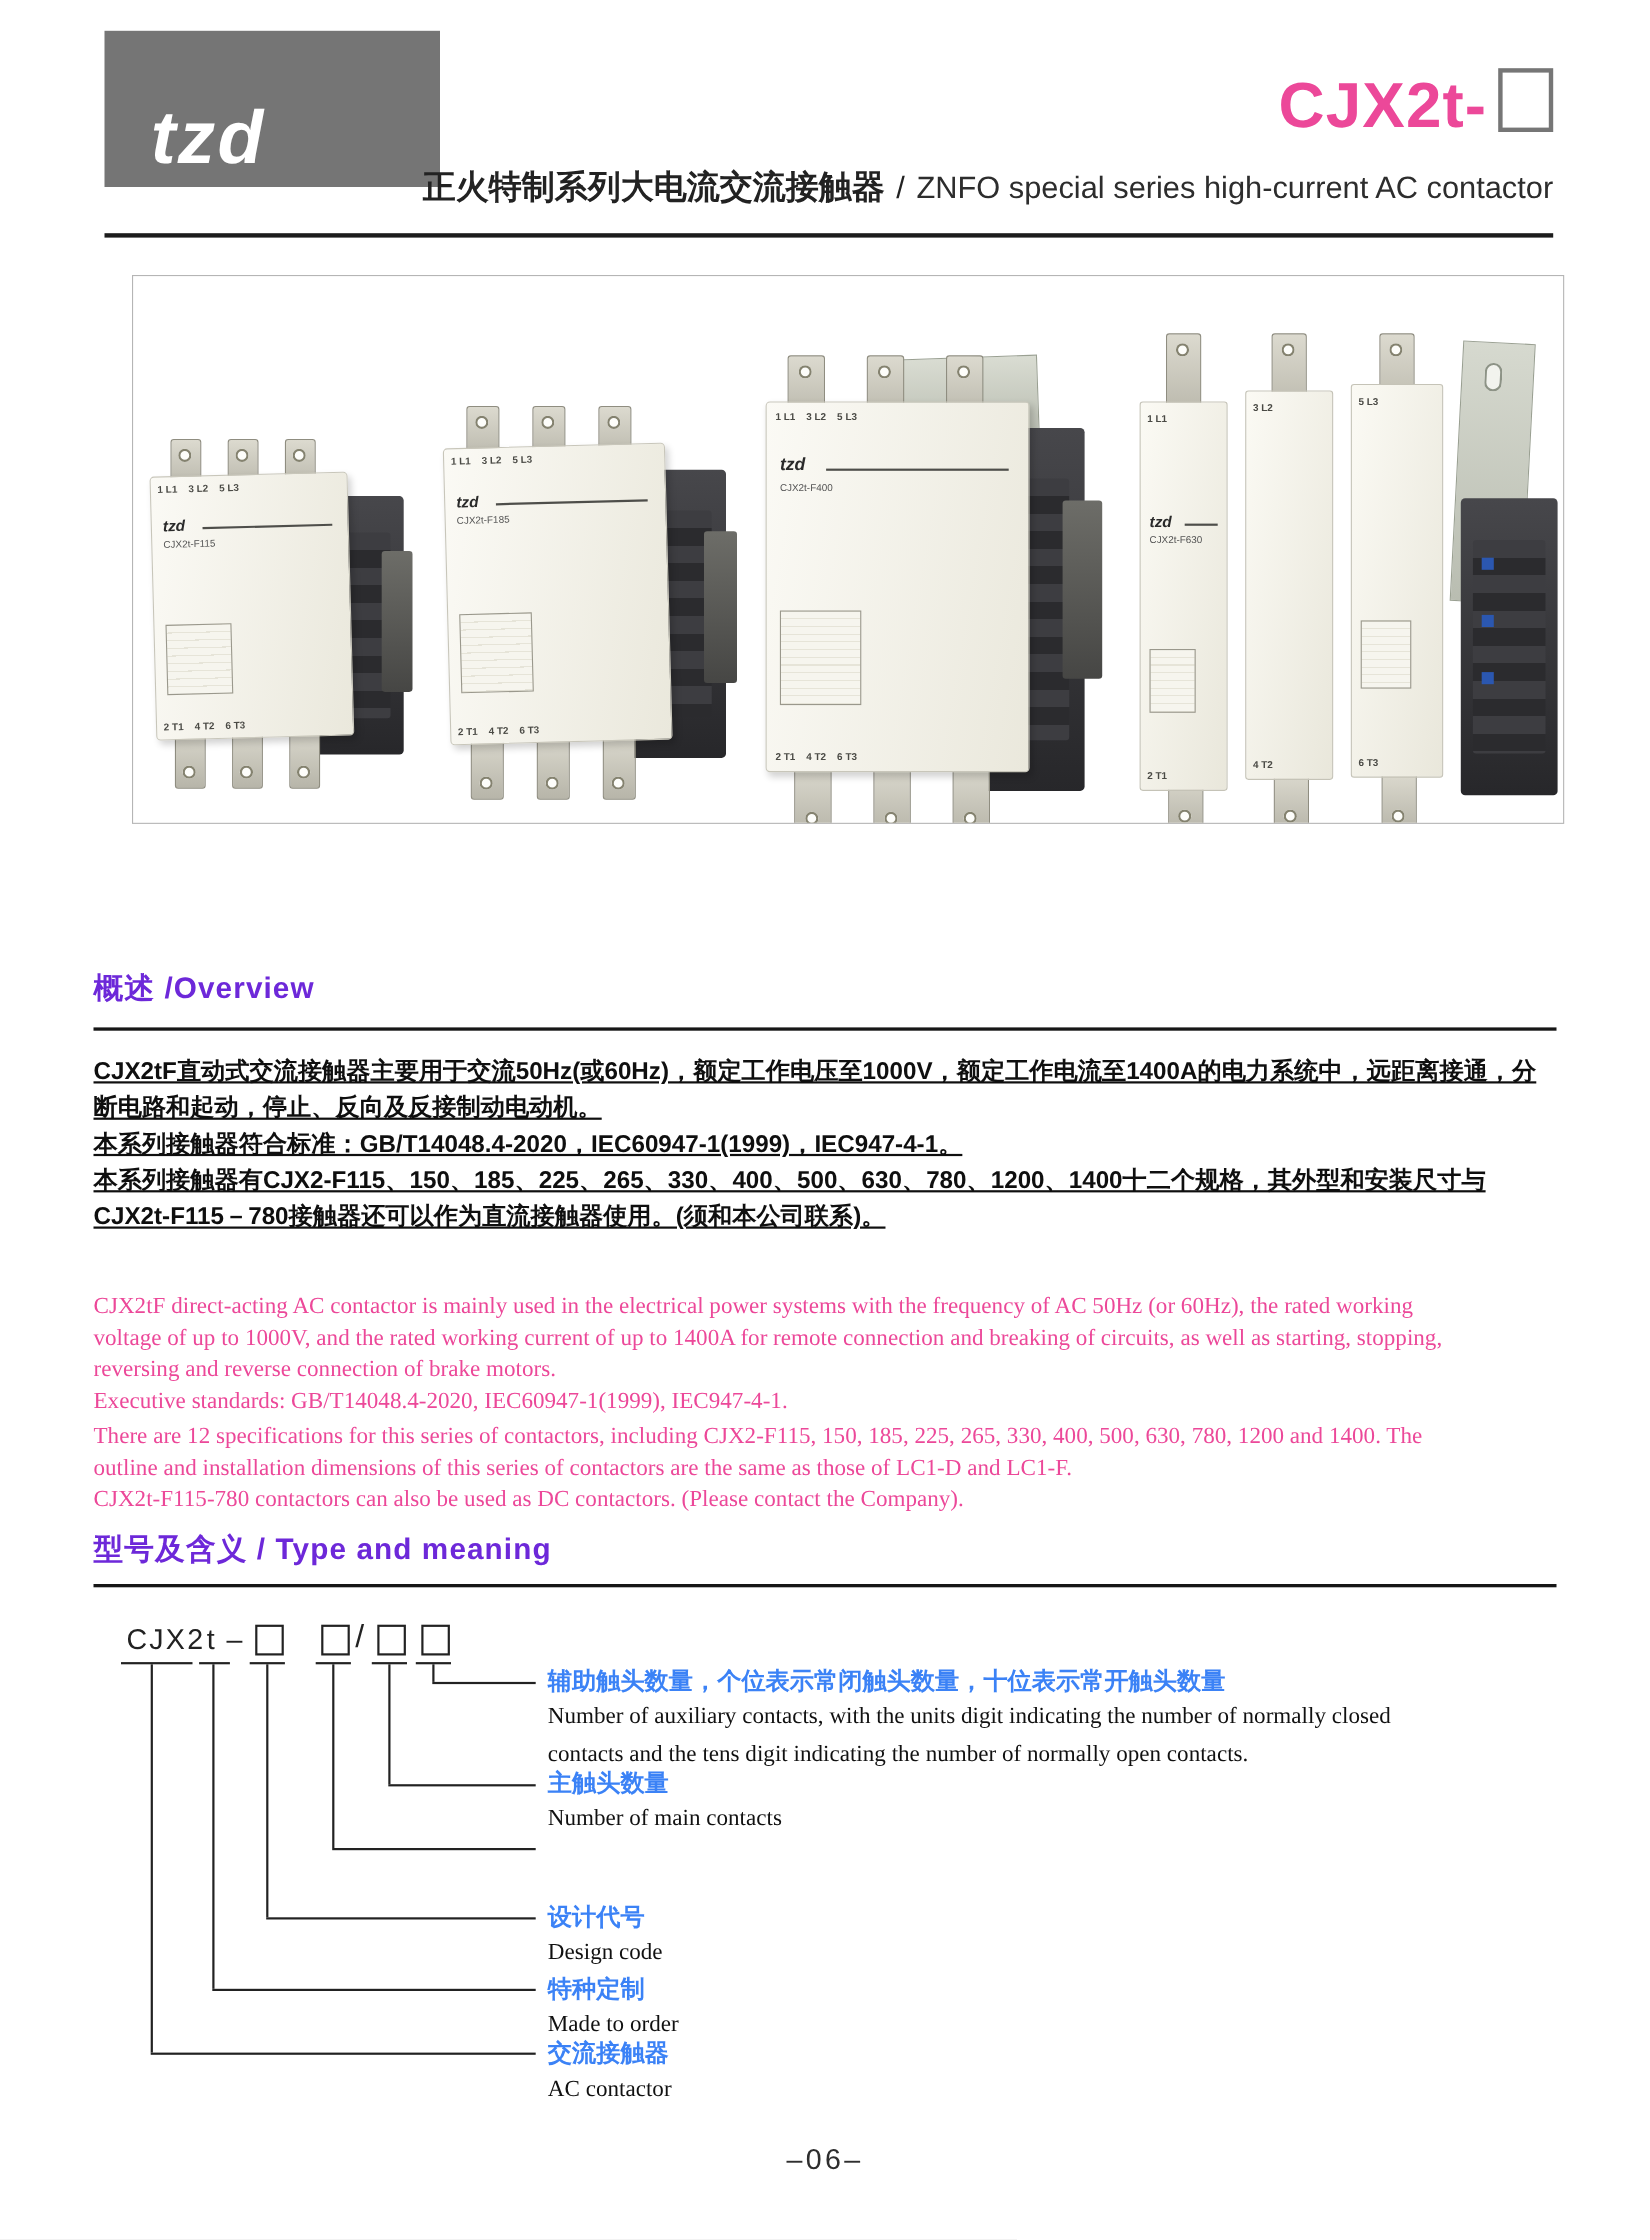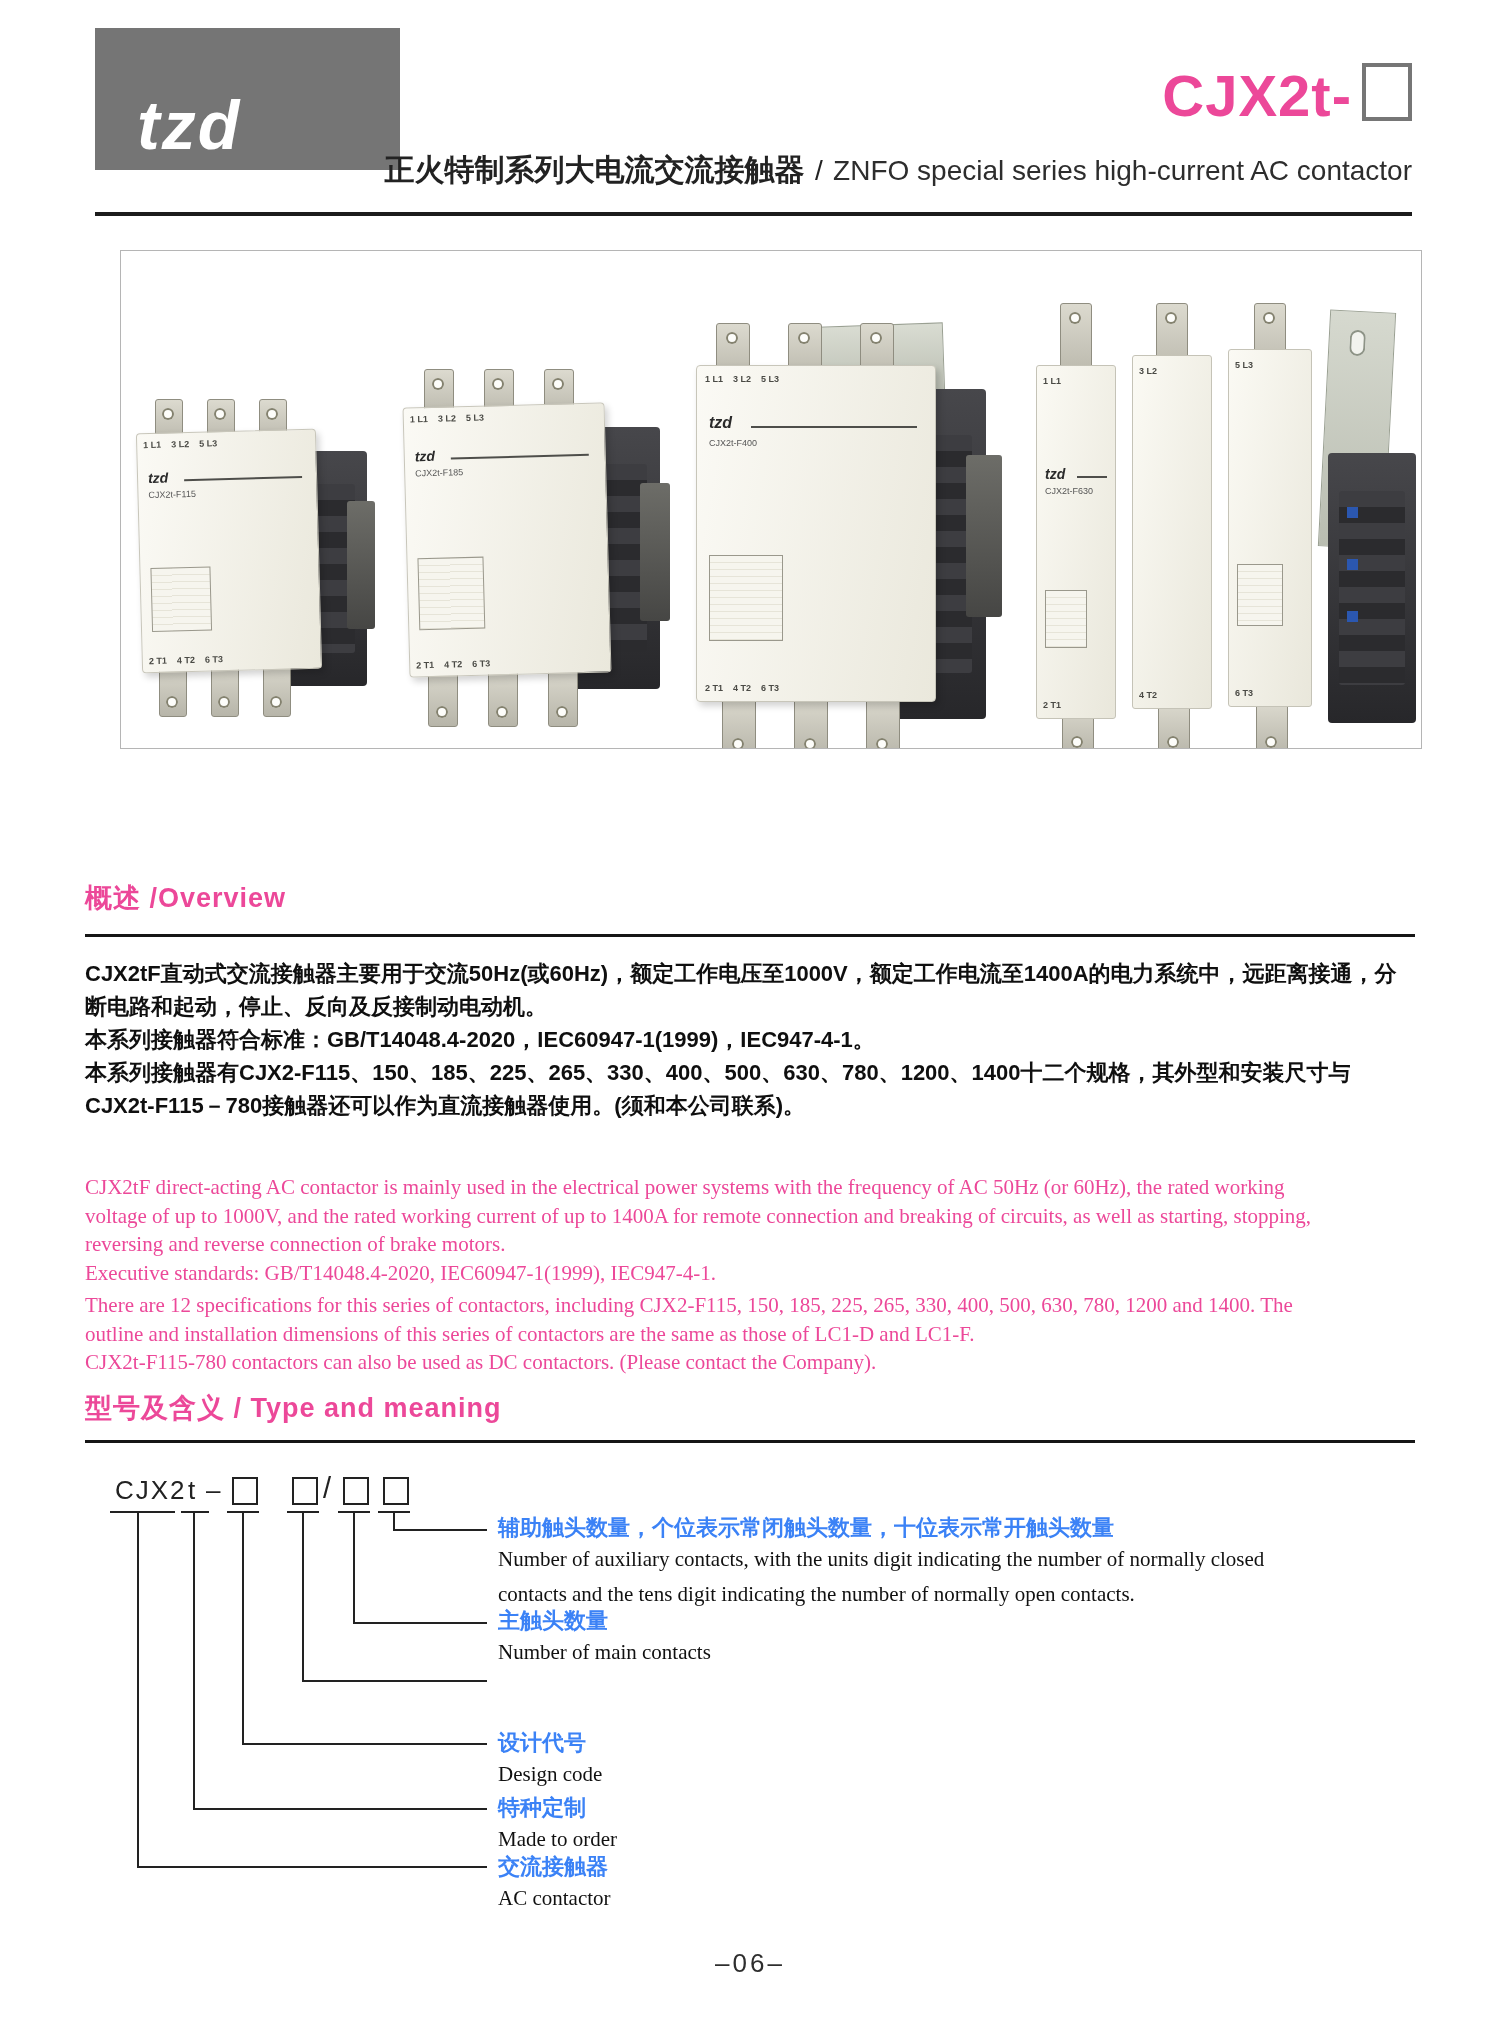--- a/index.html
+++ b/index.html
@@ -81,25 +81,25 @@
   .u4 .tabs-top .tab{width:30px;height:78px;top:0;}
   .u4 .t1{left:24px;}.u4 .t2{left:120px;}.u4 .t3{left:218px;}
   .u4 .tabs-bottom .tab{width:30px;height:54px;top:398px;}
   .u4 .b1{left:26px;}.u4 .b2{left:122px;}.u4 .b3{left:220px;}
   .u4 .bracket{position:absolute;z-index:0;left:288px;top:8px;width:64px;height:235px;
         background:linear-gradient(#d6d9cf,#b9bdb1);border:1px solid #9aa092;transform:rotate(3deg);}
   .u4 .bracket::after{content:"";position:absolute;left:20px;top:18px;width:16px;height:26px;
         border-radius:8px;background:#f2f3ee;box-shadow:inset 0 0 0 2px #8d9386;}
   .u4 .side{left:292px;top:150px;width:88px;height:270px;}
   
-  .sec-h{position:absolute;left:85px;margin:0;color:#ec4899;
+  .sec-h{position:absolute;left:85px;margin:0;color:#6d28d9;
         font:bold 27px "Liberation Sans",sans-serif;letter-spacing:1px;white-space:nowrap;text-align:center;}
   .rule{position:absolute;left:85px;width:1330px;height:3px;background:#161616;}
   .zh-par{position:absolute;left:85px;top:957px;width:1400px;color:#0f0f0f;}
-  .zh-par div{font:bold 22px "Liberation Sans",sans-serif;line-height:33px;white-space:nowrap;}
+  .zh-par div{font:bold 22px "Liberation Sans",sans-serif;line-height:33px;white-space:nowrap;text-decoration:underline;}
   .en-par{position:absolute;left:85px;top:1173px;width:1400px;color:#ec4899;}
   .en-par div{font:21px "Liberation Serif",serif;line-height:28.5px;white-space:nowrap;}
   .en-par .pgap{margin-top:4px;}
   
   .diagram{position:absolute;left:85px;top:1455px;width:1345px;height:470px;}
   .code{position:absolute;top:20px;font:26px "Liberation Sans",sans-serif;color:#222;}
   .code-prefix{left:30px;letter-spacing:2px;}
   .code-t{left:103px;}
   .code-dash{left:121px;}
   .code-slash{left:238px;top:17px;font-size:29px;}

